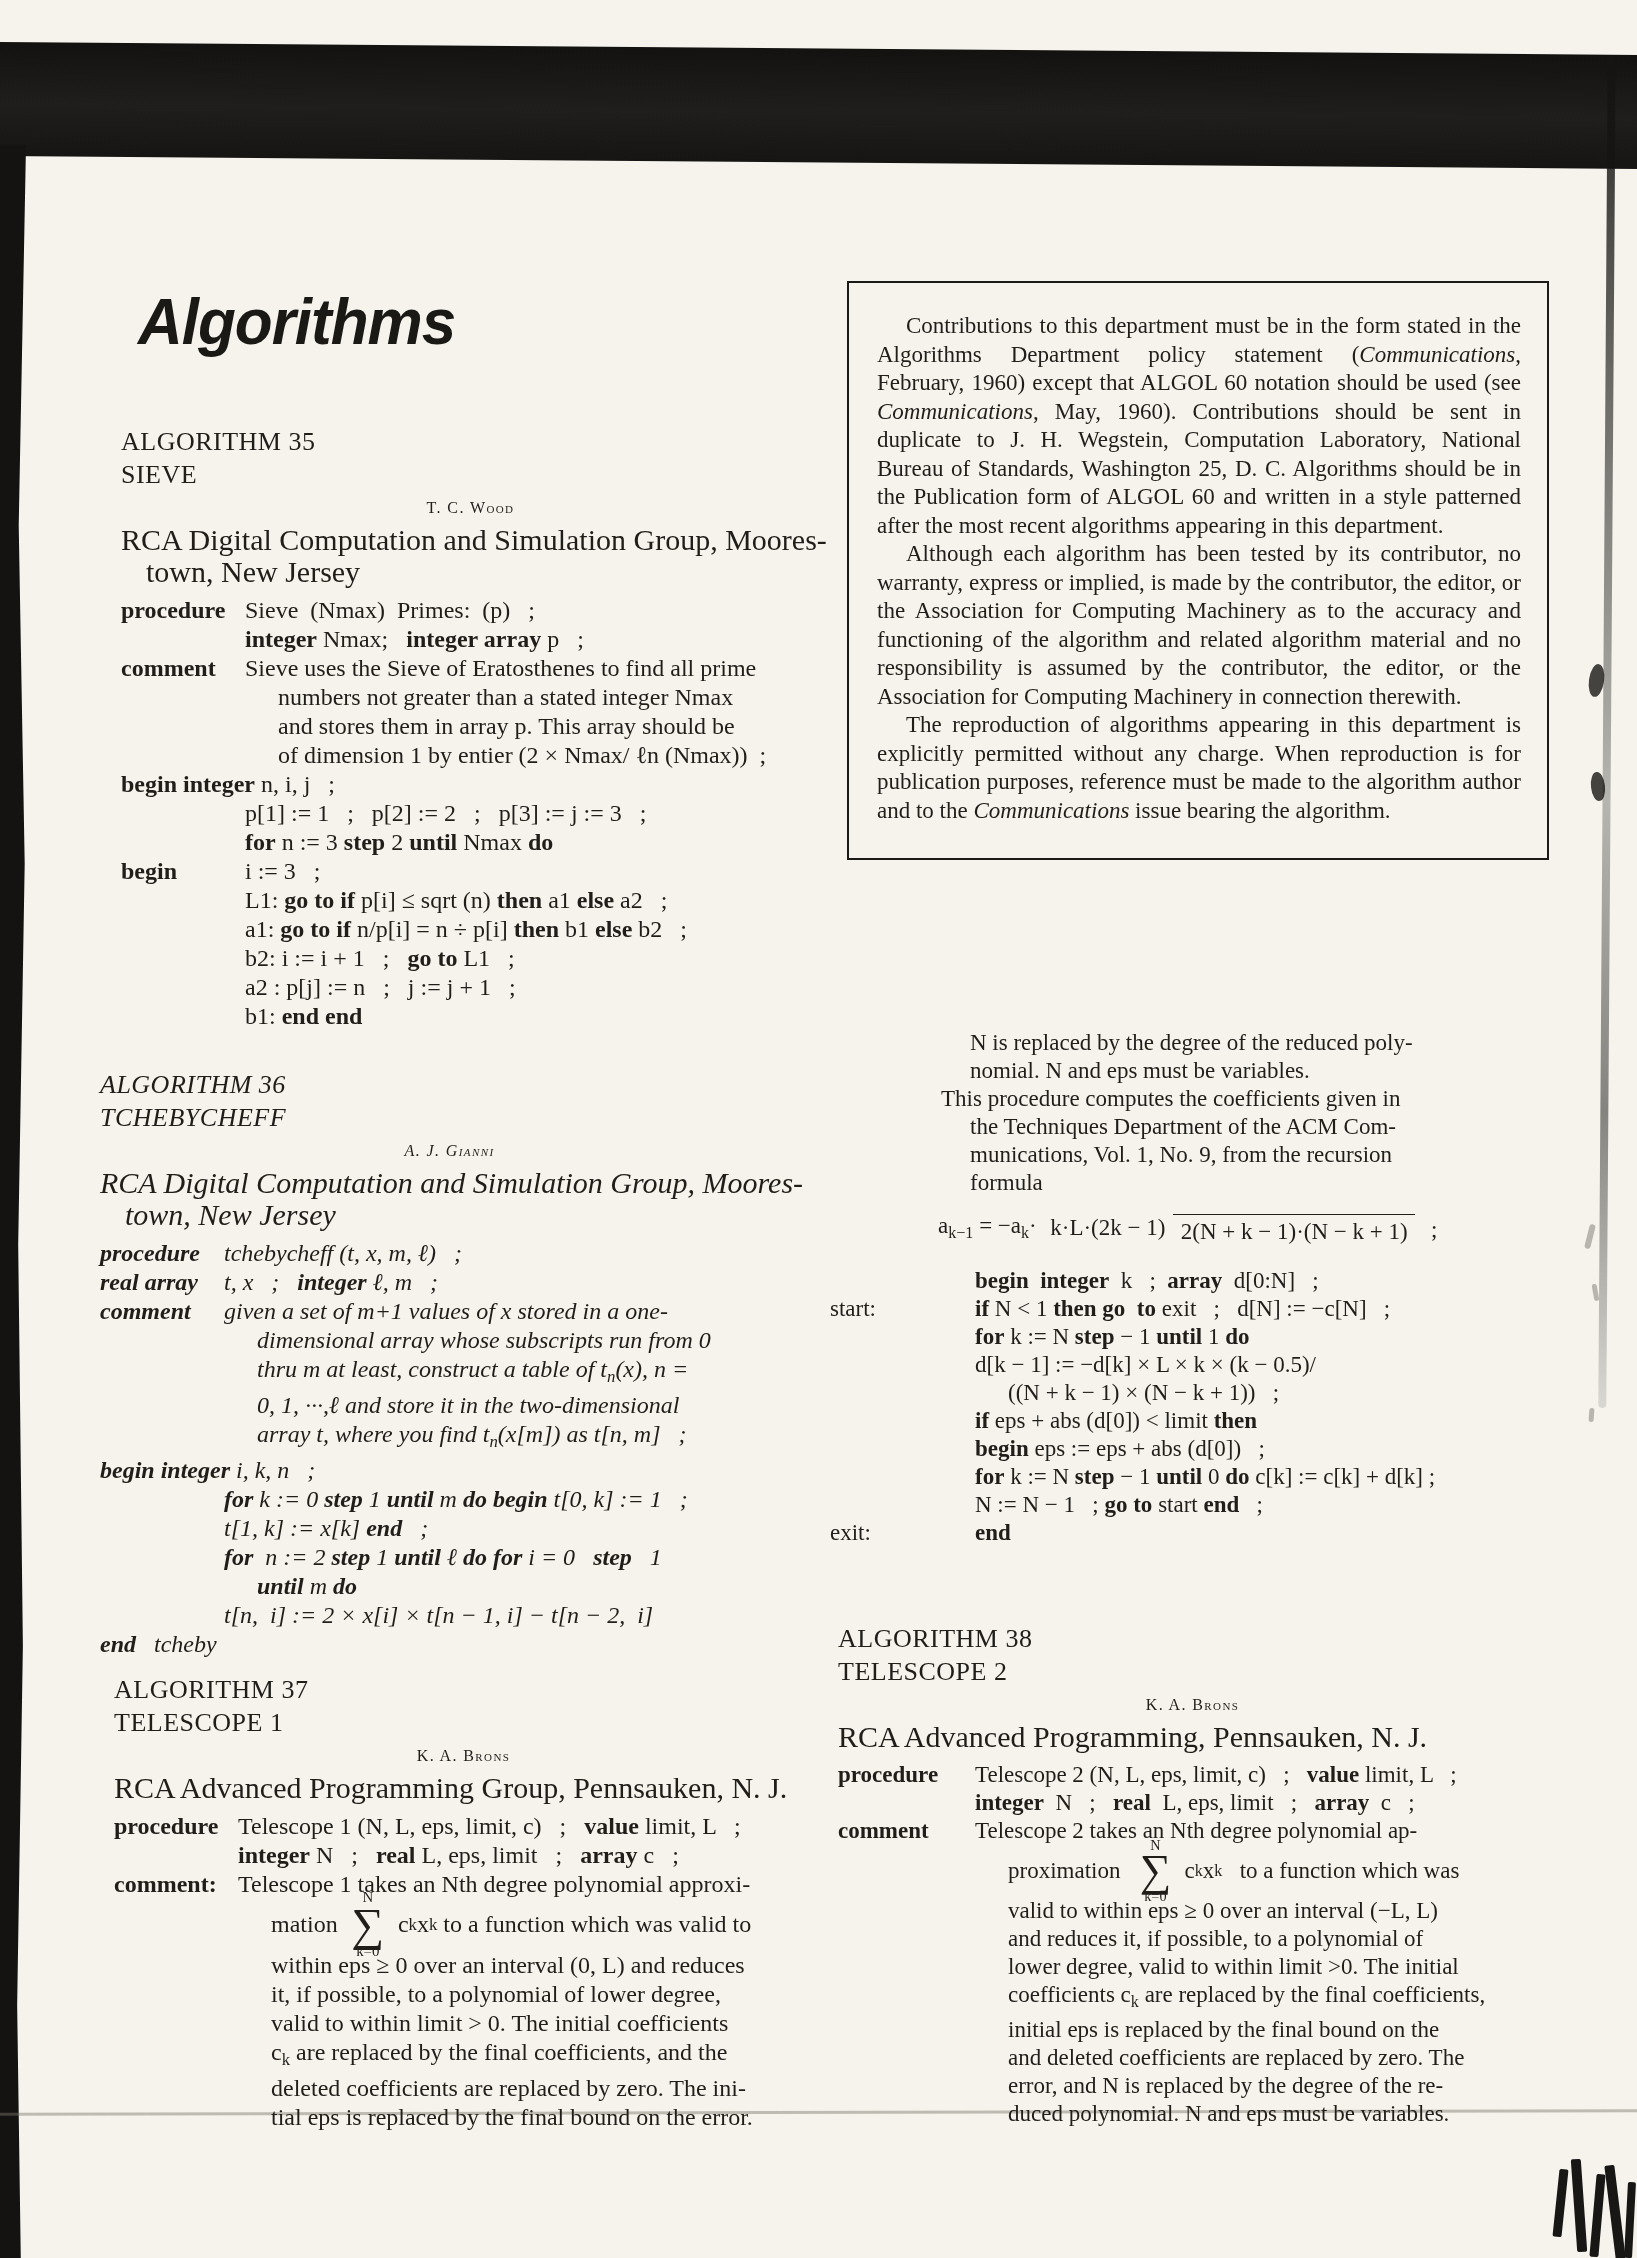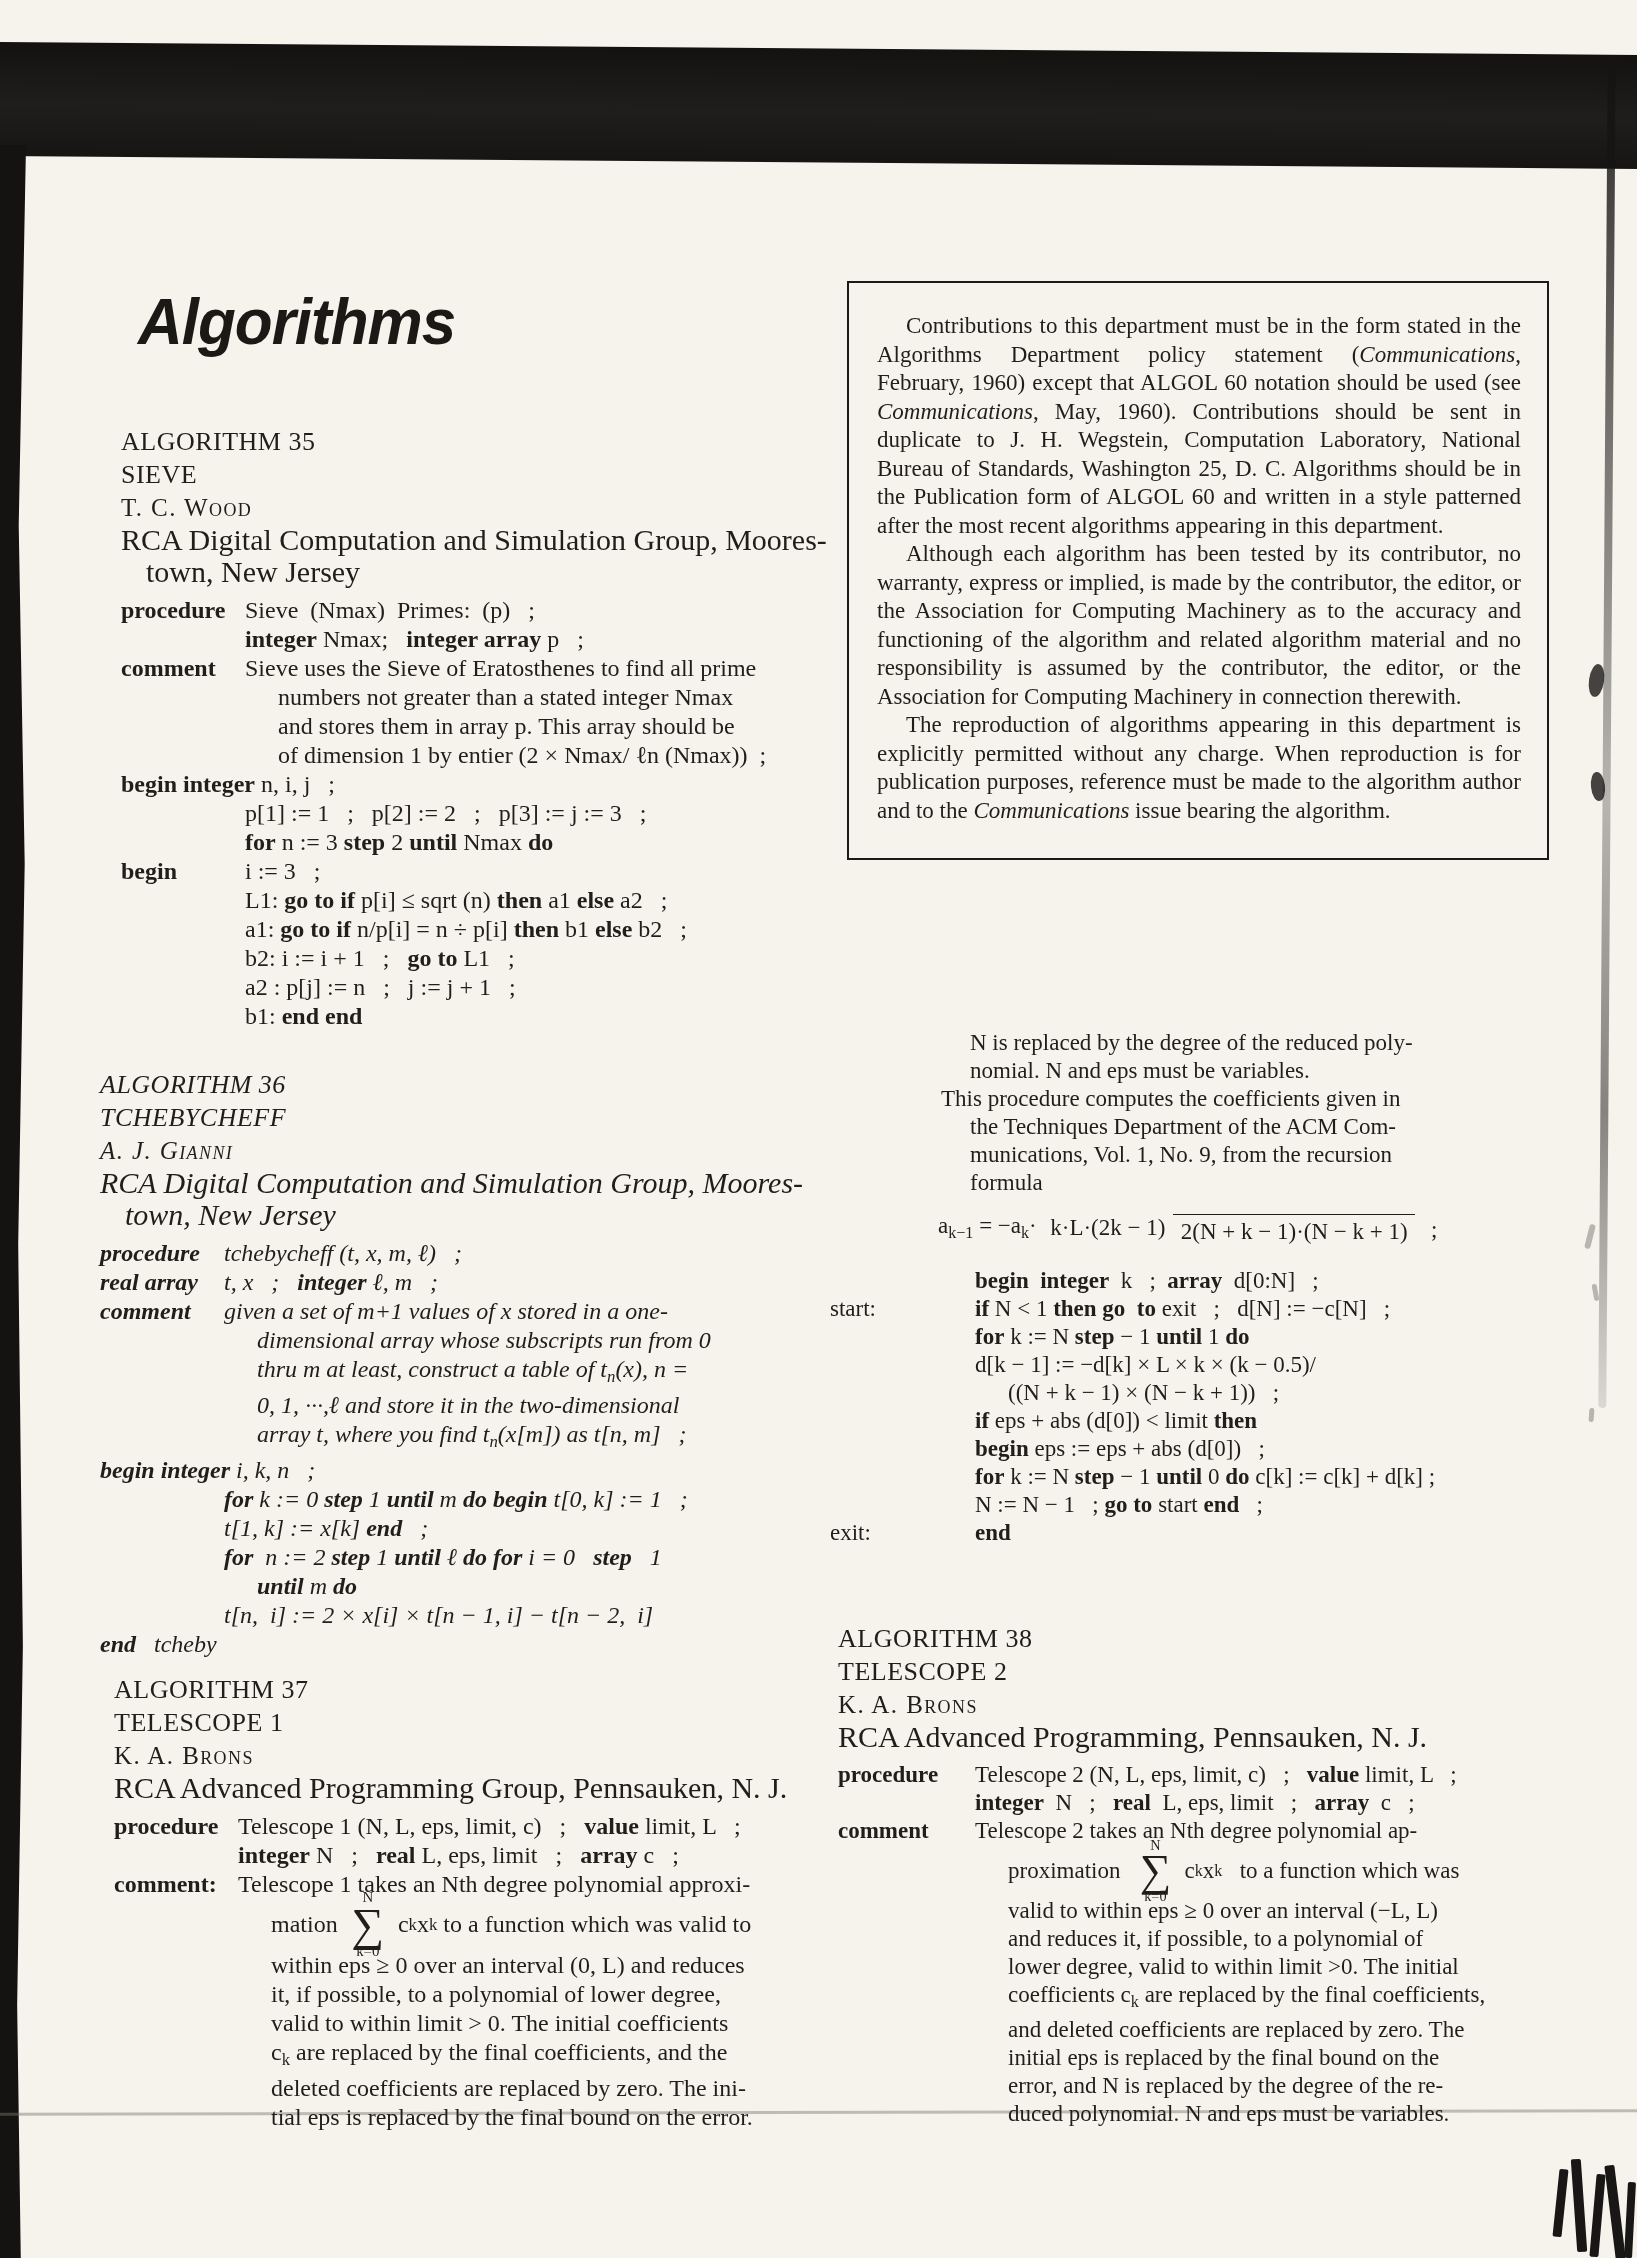--- a/index.html
+++ b/index.html
@@ -22,21 +22,21 @@
   #br3{left:1593px;top:2174px;width:8.7px;height:83px;transform:rotate(5deg);}
   #br4{left:1610px;top:2165px;width:9.7px;height:94px;transform:rotate(-7deg);}
   #br5{left:1626px;top:2182px;width:7.7px;height:76px;transform:rotate(3deg);}
   #scan-line{position:absolute;left:0;top:2111px;width:1638px;height:2.9px;background:rgba(125,119,108,.45);transform:rotate(-0.12deg);}
   
   #title{position:absolute;left:138px;top:286px;font-family:"Liberation Sans","DejaVu Sans",sans-serif;font-weight:bold;font-style:italic;font-size:62px;letter-spacing:-1px;transform:scaleY(1.06);color:#1b1916;}
   
   .block{position:absolute;}
   .line{white-space:pre;}
   .alg-title{font-size:26px;line-height:33px;letter-spacing:0.5px;}
-  .alg-author{font-size:25px;line-height:33px;font-variant:small-caps;letter-spacing:1.4px;}
+  .alg-author{font-size:16px;line-height:33px;font-variant:small-caps;letter-spacing:1.4px;text-align:center;}
   .alg-affil{font-size:30px;line-height:32px;}
   .alg-affil-2{padding-left:25px;}
   .heading{margin-bottom:7.7px;}
   .left-block{width:699px;font-size:24px;line-height:29px;--labelw:124px;}
   .right-block{font-size:23px;line-height:28px;--labelw:145px;}
   .row{display:flex;}
   .row-label{flex:0 0 var(--labelw);white-space:pre;}
   .row-content{flex:1;min-width:0;}
   .code-line,.full-line{white-space:pre;min-height:1em;}
   .ind1{margin-left:33px;}
@@ -281,22 +281,22 @@
         </div>
         <div class="row">
           <div class="row-label"><span class="f-b">comment</span></div>
           <div class="row-content">
             <div class="code-line">Telescope 2 takes an Nth degree polynomial ap-</div>
             <div class="code-line ind1 sumline">proximation  <span class="sum"><span class="sum-top">N</span><span class="sigma">∑</span><span class="sum-bot">k=0</span></span> c<span class="f-sub">k</span>x<span class="f-sup">k</span>   to a function which was</div>
             <div class="code-line ind1">valid to within eps ≥ 0 over an interval (−L, L)</div>
             <div class="code-line ind1">and reduces it, if possible, to a polynomial of</div>
             <div class="code-line ind1">lower degree, valid to within limit &gt;0. The initial</div>
             <div class="code-line ind1">coefficients c<span class="f-sub">k</span> are replaced by the final coefficients,</div>
+            <div class="code-line ind1">initial eps is replaced by the final bound on the</div>
             <div class="code-line ind1">and deleted coefficients are replaced by zero. The</div>
-            <div class="code-line ind1">initial eps is replaced by the final bound on the</div>
             <div class="code-line ind1">error, and N is replaced by the degree of the re-</div>
             <div class="code-line ind1">duced polynomial. N and eps must be variables.</div>
           </div>
         </div>
       </div>
   </div>
 
 </div>
 
 

